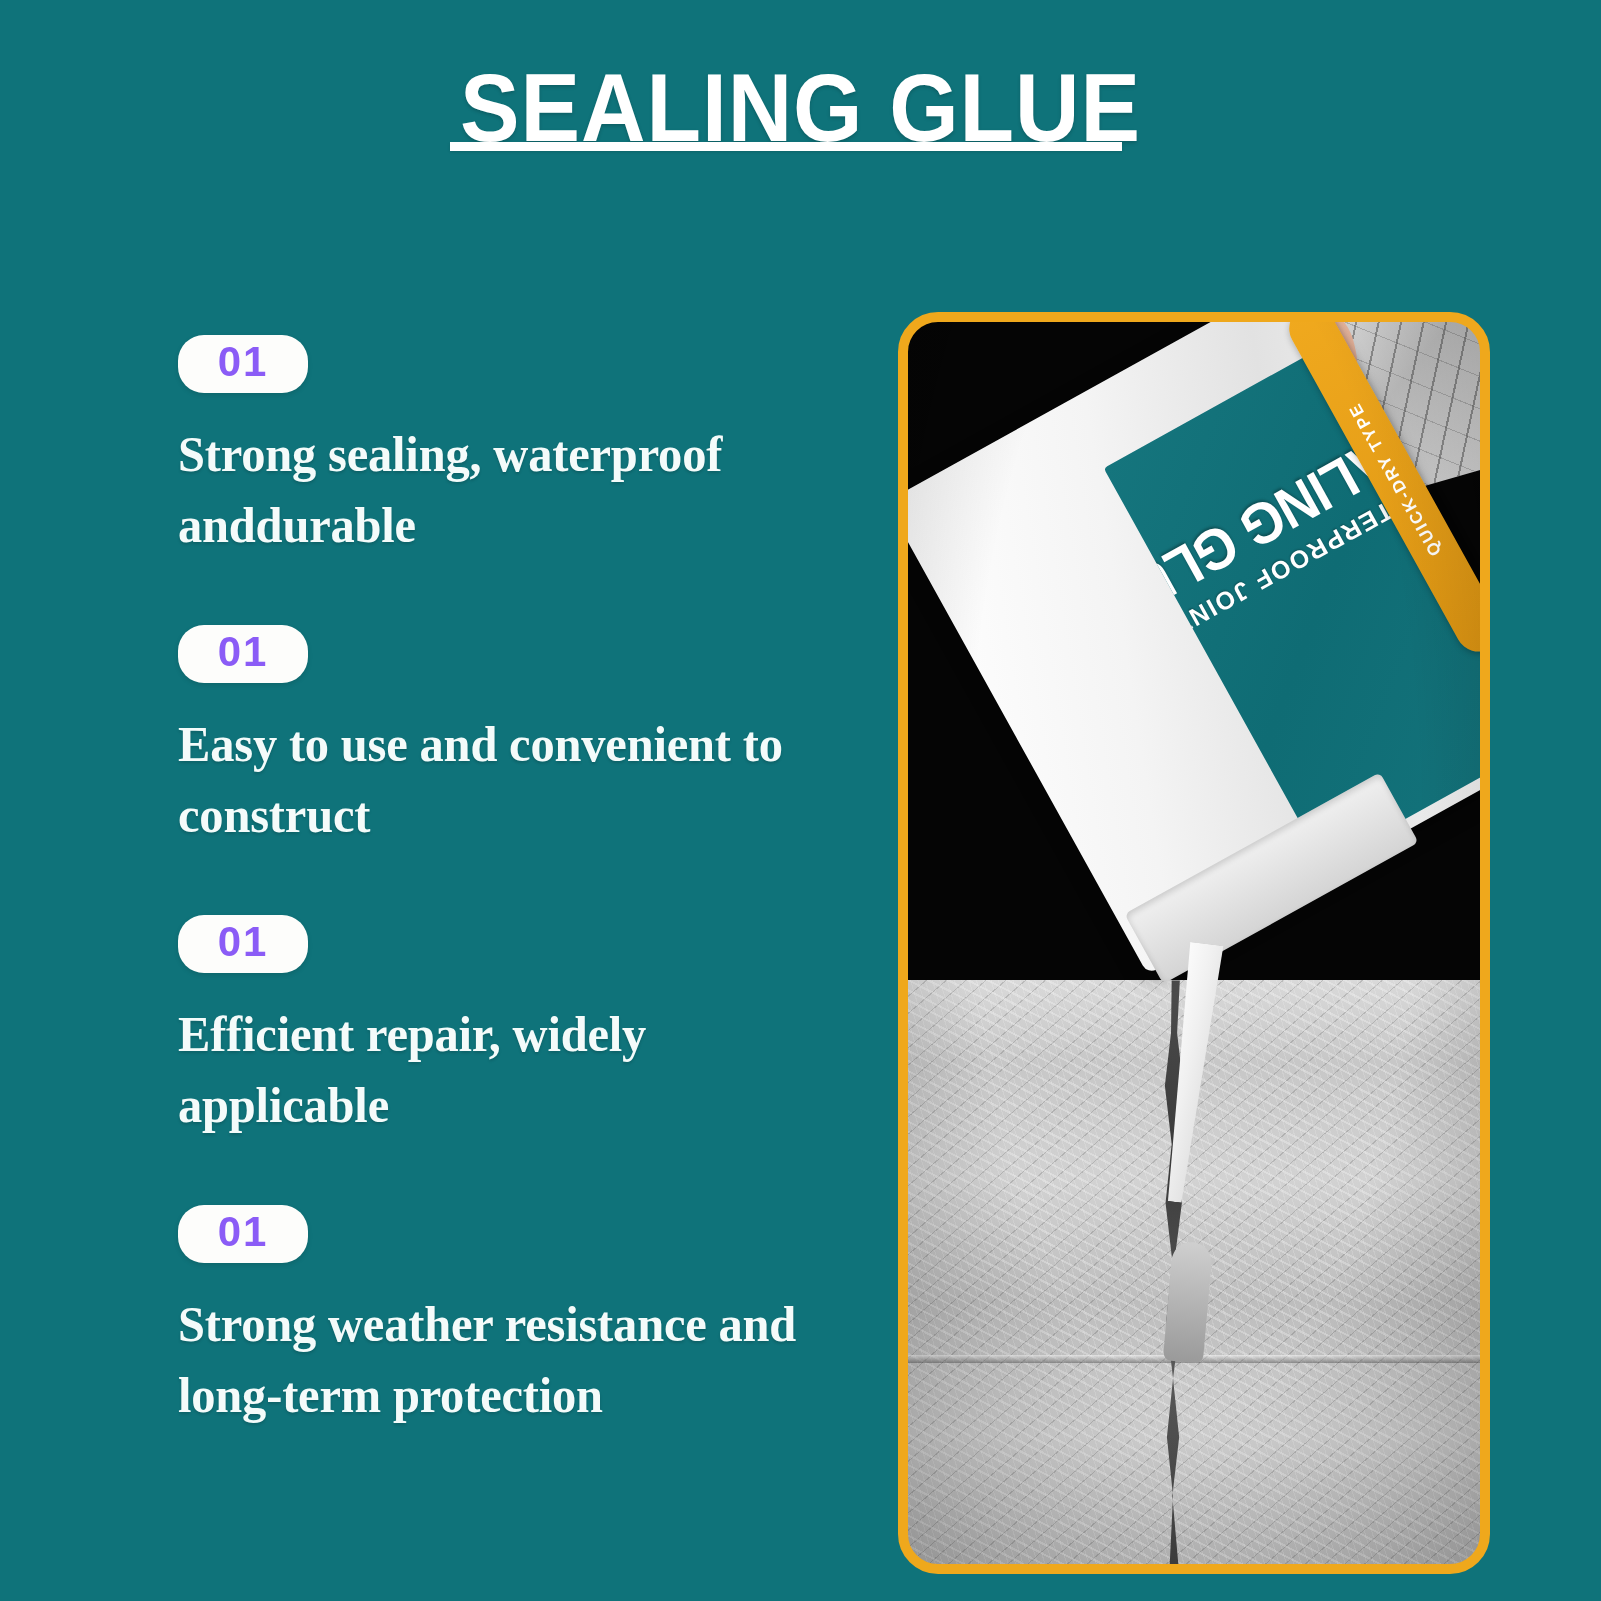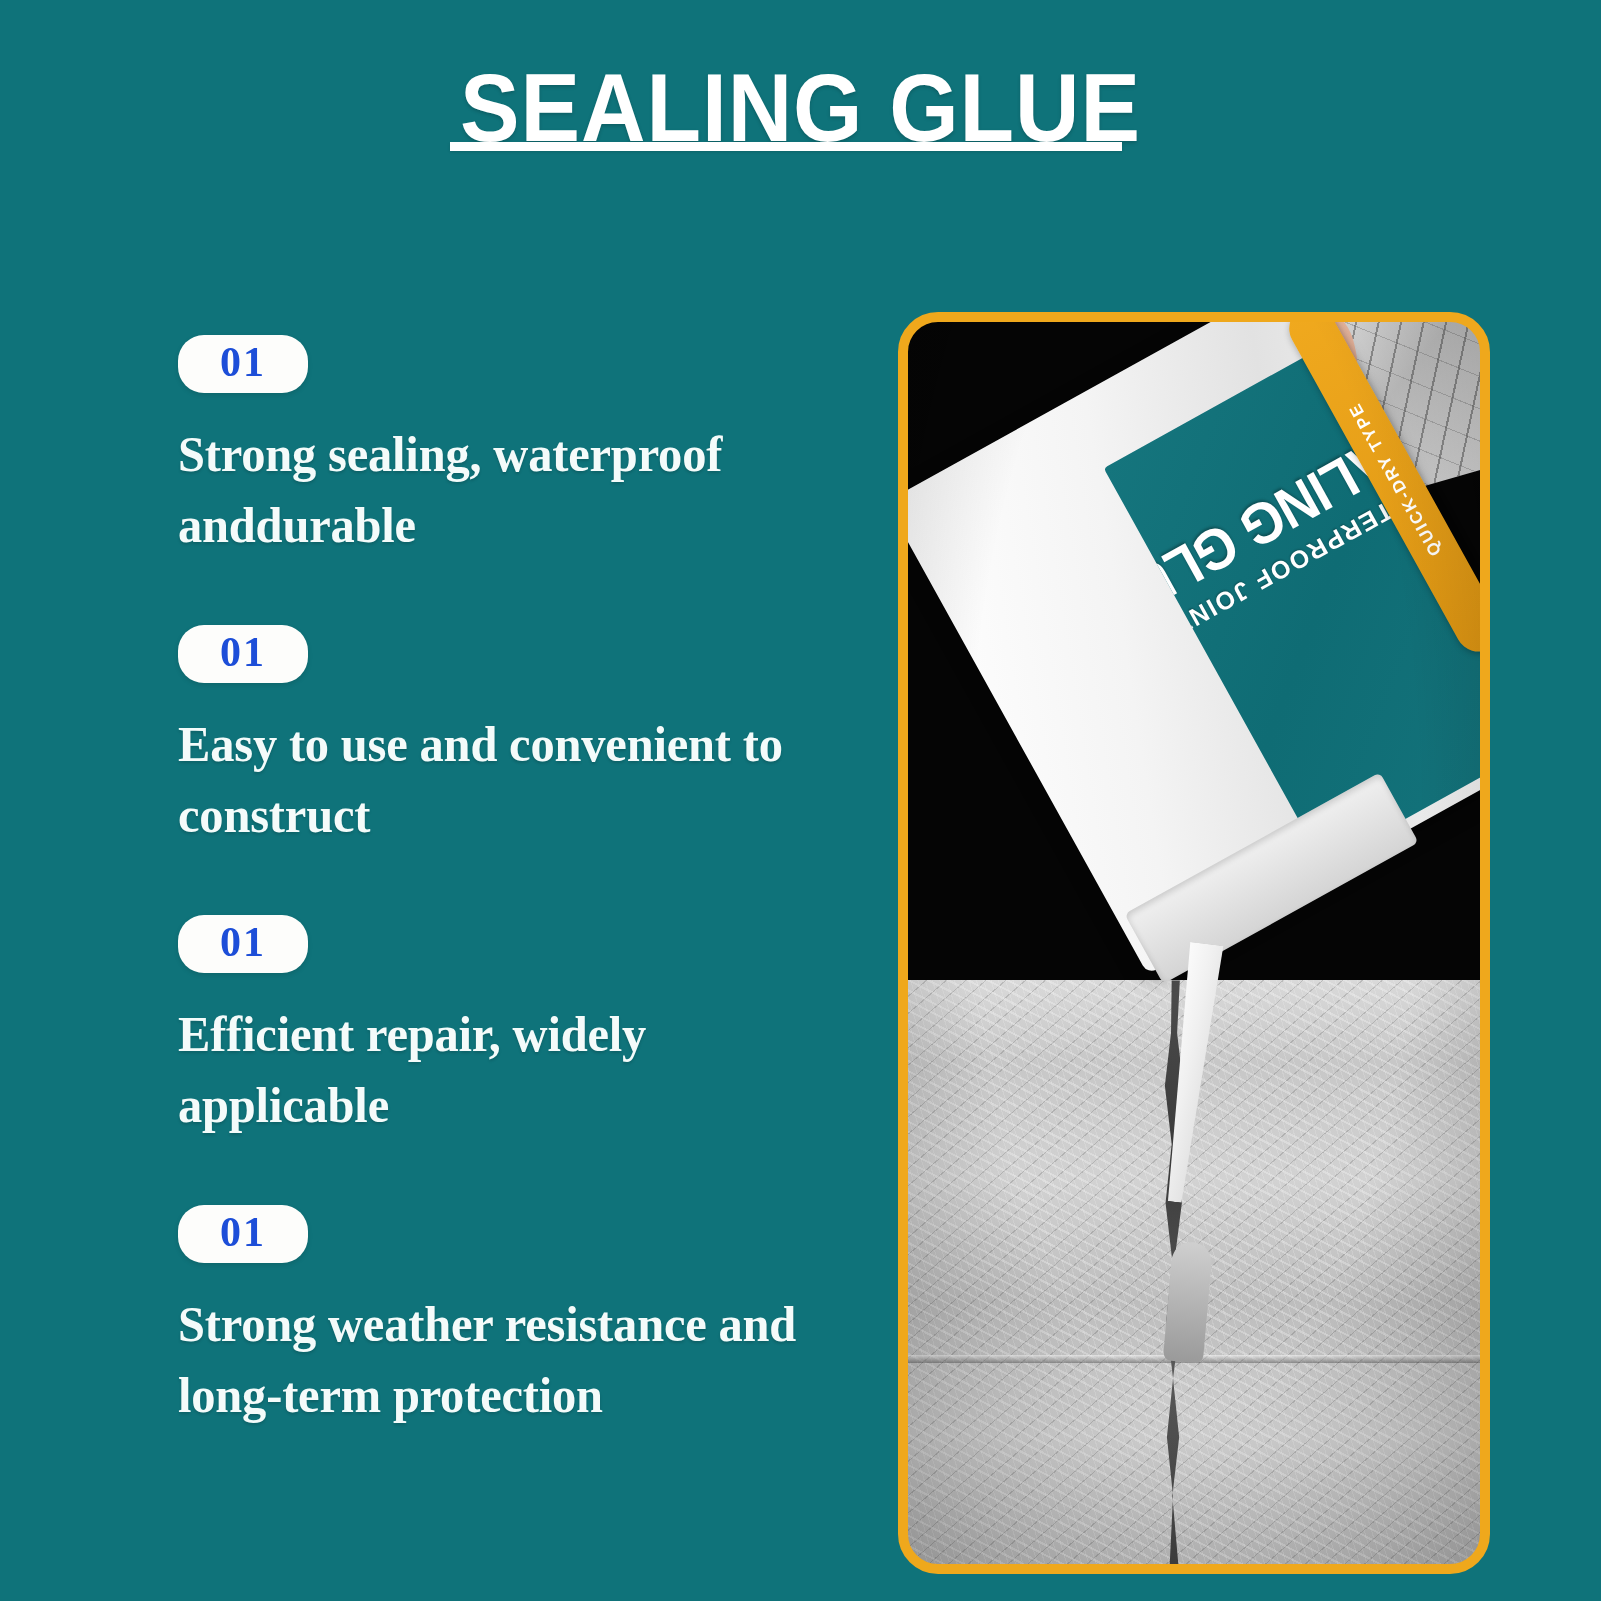--- a/index.html
+++ b/index.html
@@ -55,25 +55,25 @@
     display:inline-block;
     min-width:130px;
     padding:5px 26px 9px 26px;
     background:#fdfdfb;
     border-radius:26px;
     text-align:center;
     box-shadow:0 2px 5px rgba(0,0,0,.12);
   }
   .feature-badge-text {
     display:block;
-    font-family:Liberation Serif, serif;
+    font-family:Liberation Sans, sans-serif;
     font-weight:bold;
     font-size:42px;
     line-height:1.05;
-    color:#1d4ed8;
+    color:#8b5cf6;
     letter-spacing:2px;
   }
 
   .feature-text {
     margin-top:26px;
     font-family:"Liberation Serif", serif;
     font-weight:bold;
     font-size:50px;
     line-height:1.42;
     color:#f4fbfa;

